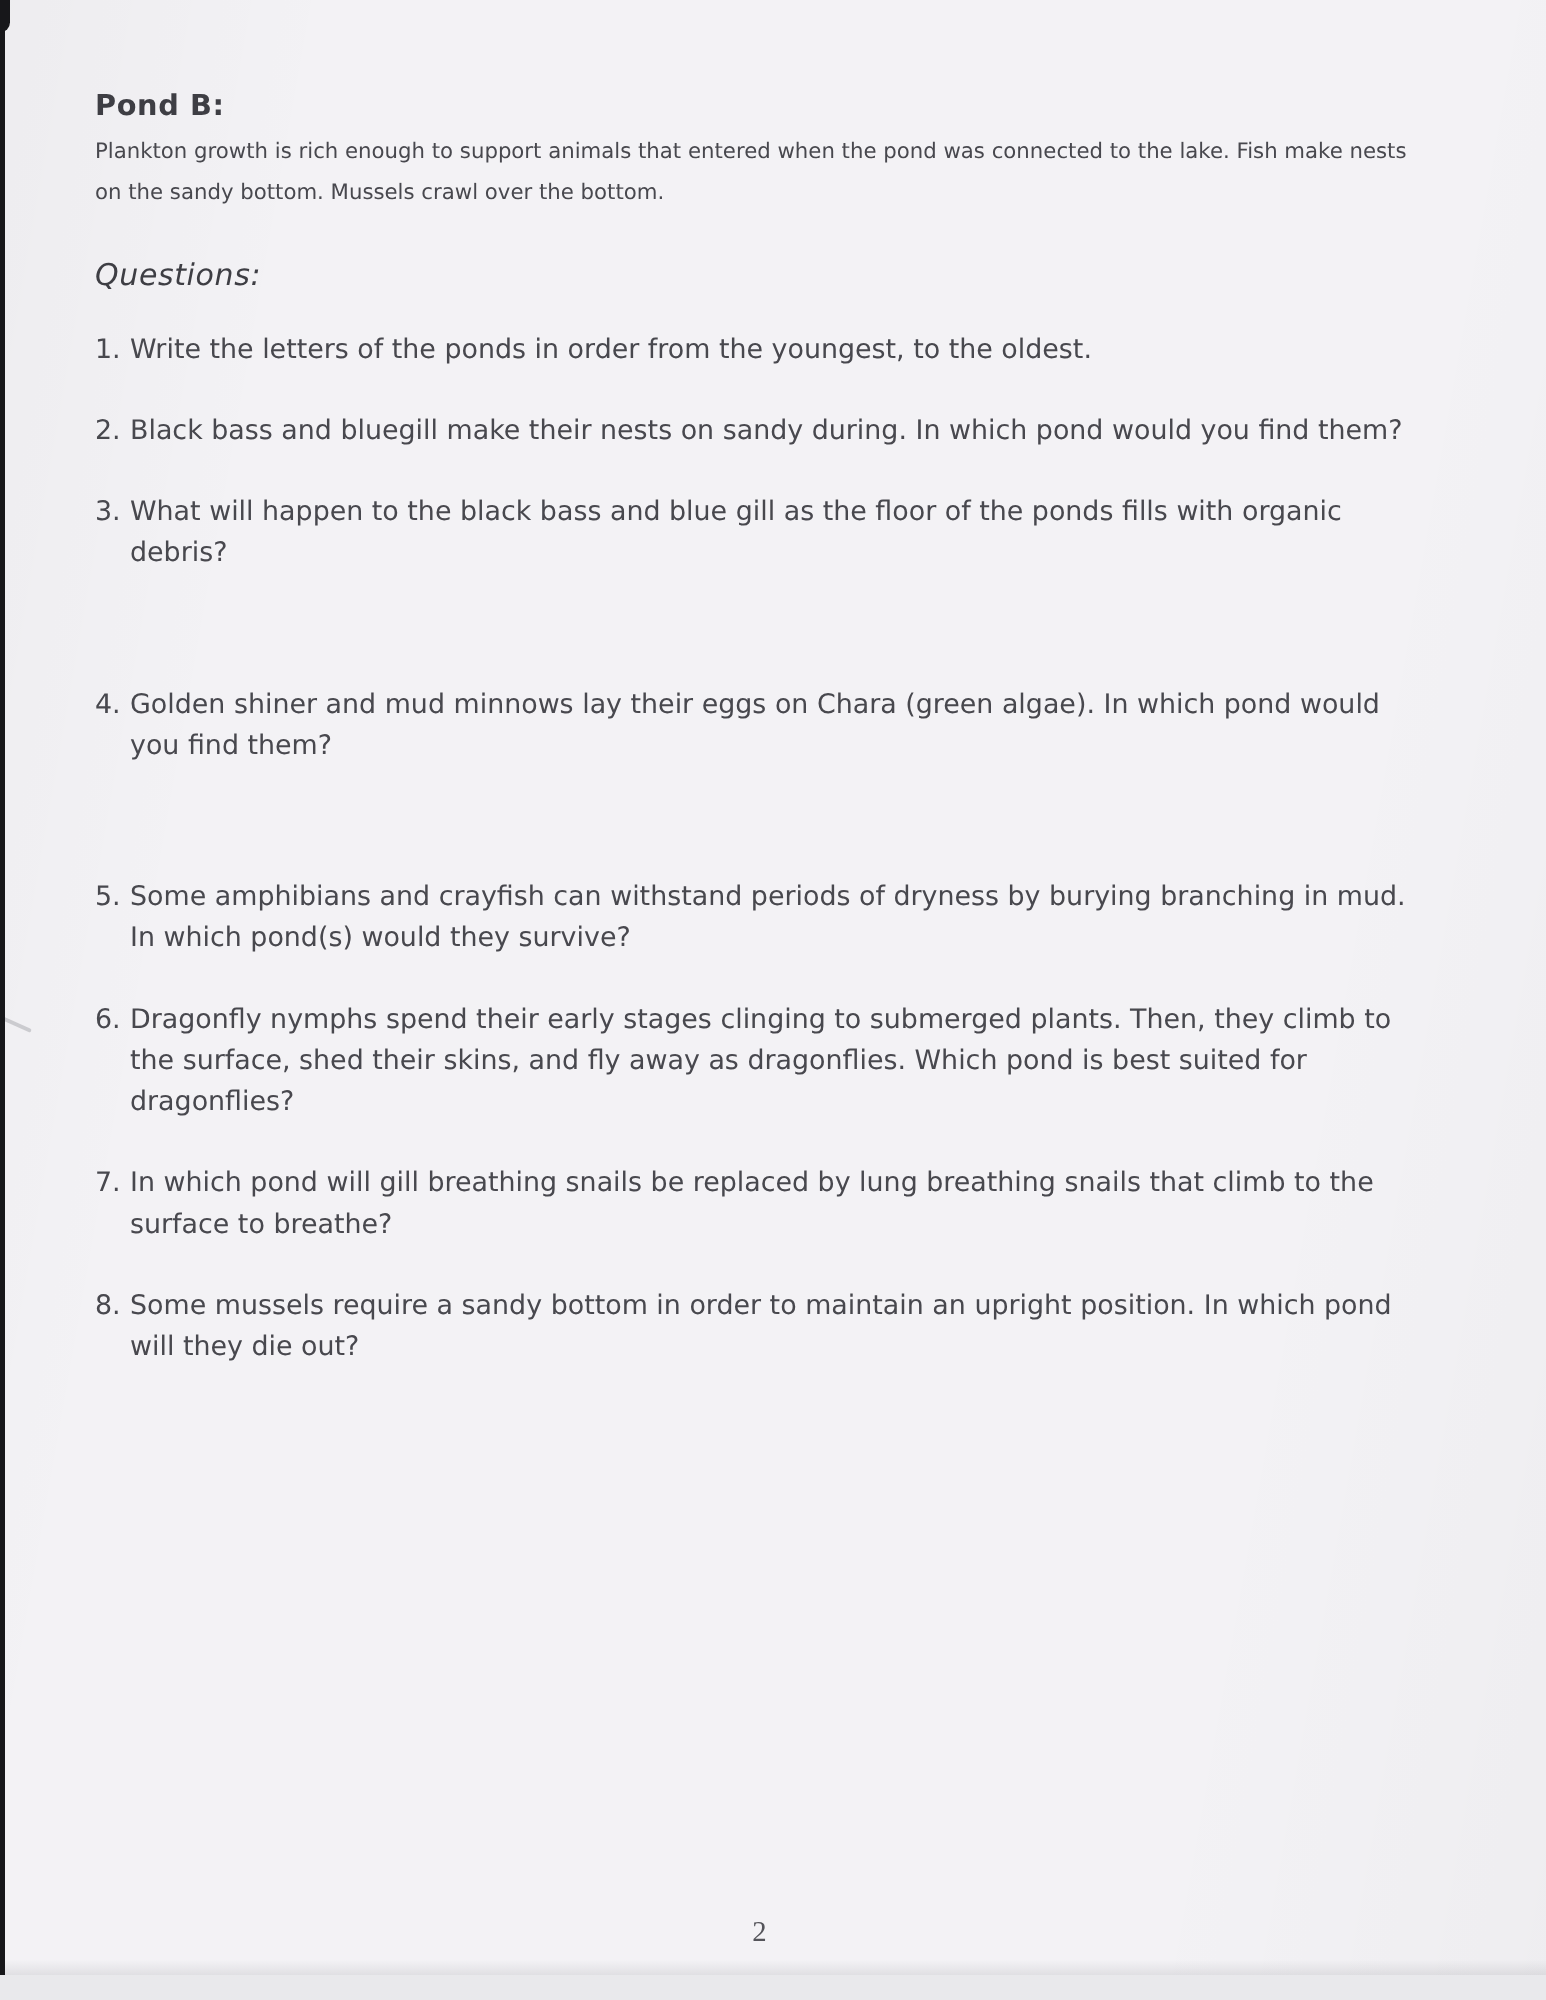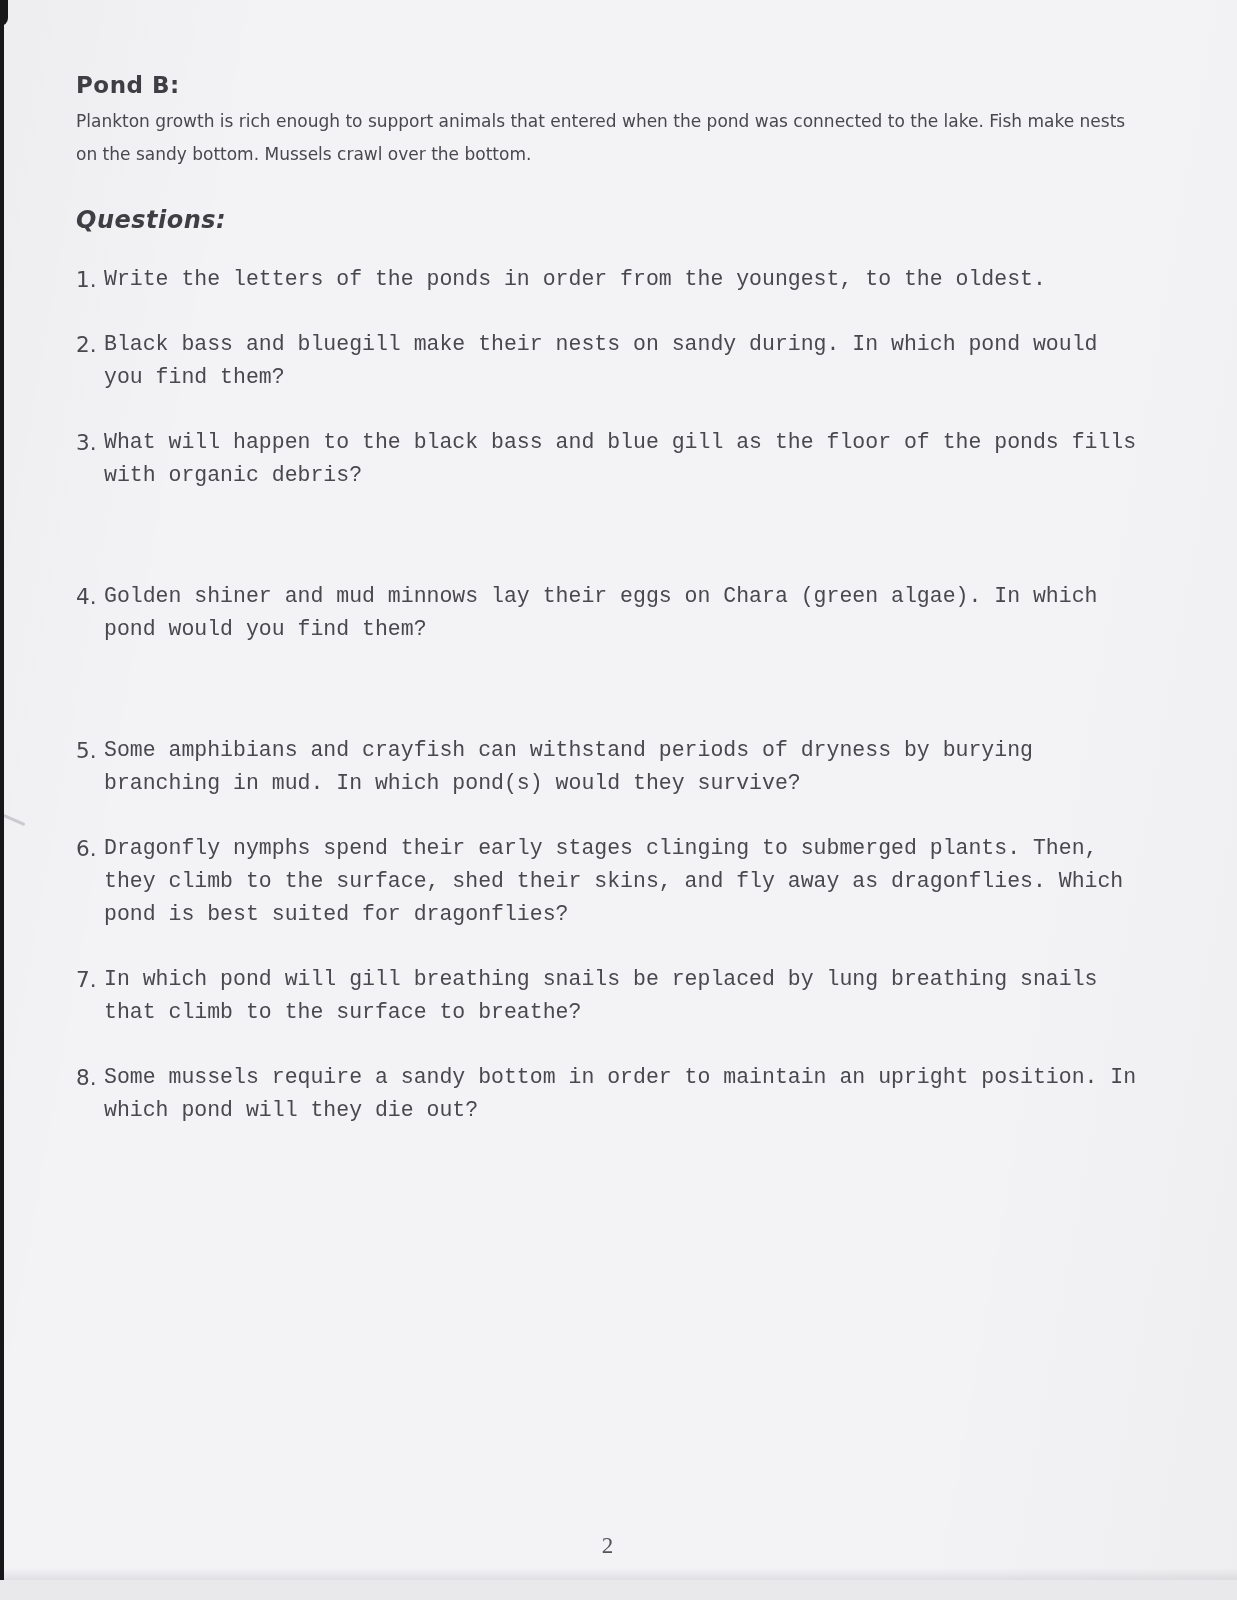--- a/index.html
+++ b/index.html
@@ -69,40 +69,39 @@
   }
   .section-body {
     margin: 0 0 34px 0;
     font-size: 17px;
     line-height: 33px;
   }
   .questions-heading {
     margin: 12px 0 28px 0;
     font-size: 24px;
     line-height: 30px;
-    font-weight: bold;
+    font-weight: normal;
     font-style: italic;
     color: var(--ink-heading);
     letter-spacing: 0.5px;
   }
   .question {
     display: flex;
     margin: 0 0 32px 0;
     font-size: 21.5px;
     line-height: 33px;
   }
   .question.gap-after {
     margin-bottom: 88px;
   }
   .q-num {
     flex: 0 0 28px;
   }
   .q-text {
     flex: 1;
-    font-family: Liberation Mono, monospace;
   }
   .page-number {
     position: absolute;
     top: 1533px;
     left: 0; right: 0;
     text-align: center;
     transform: translateX(-11px);
     font-family: "Liberation Serif", serif;
     font-size: 23px;
     color: #54545a;

